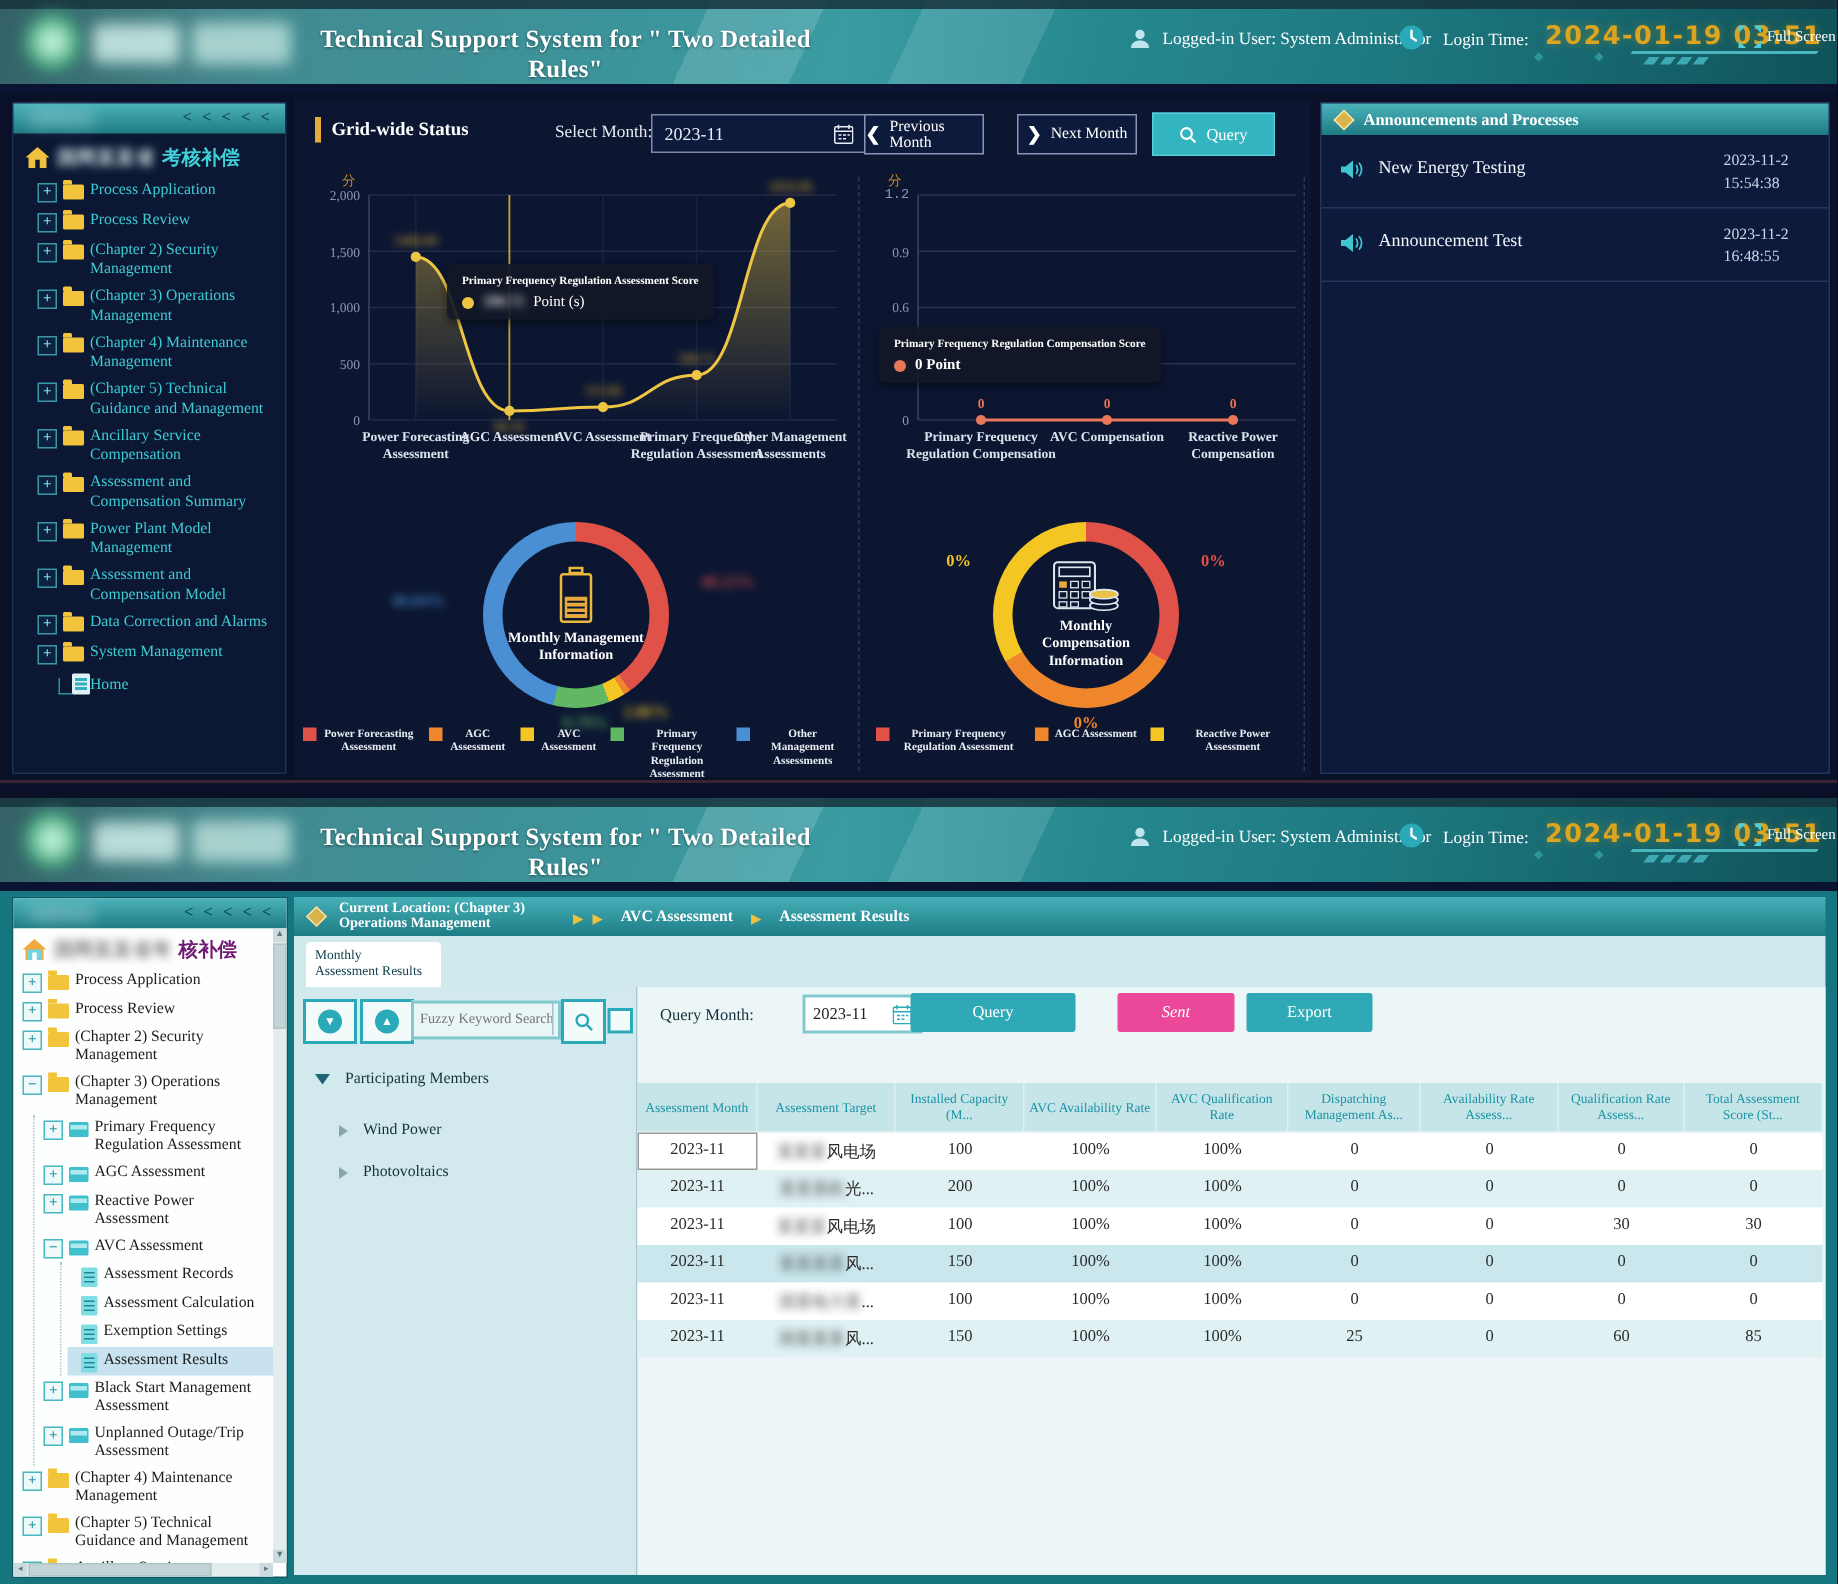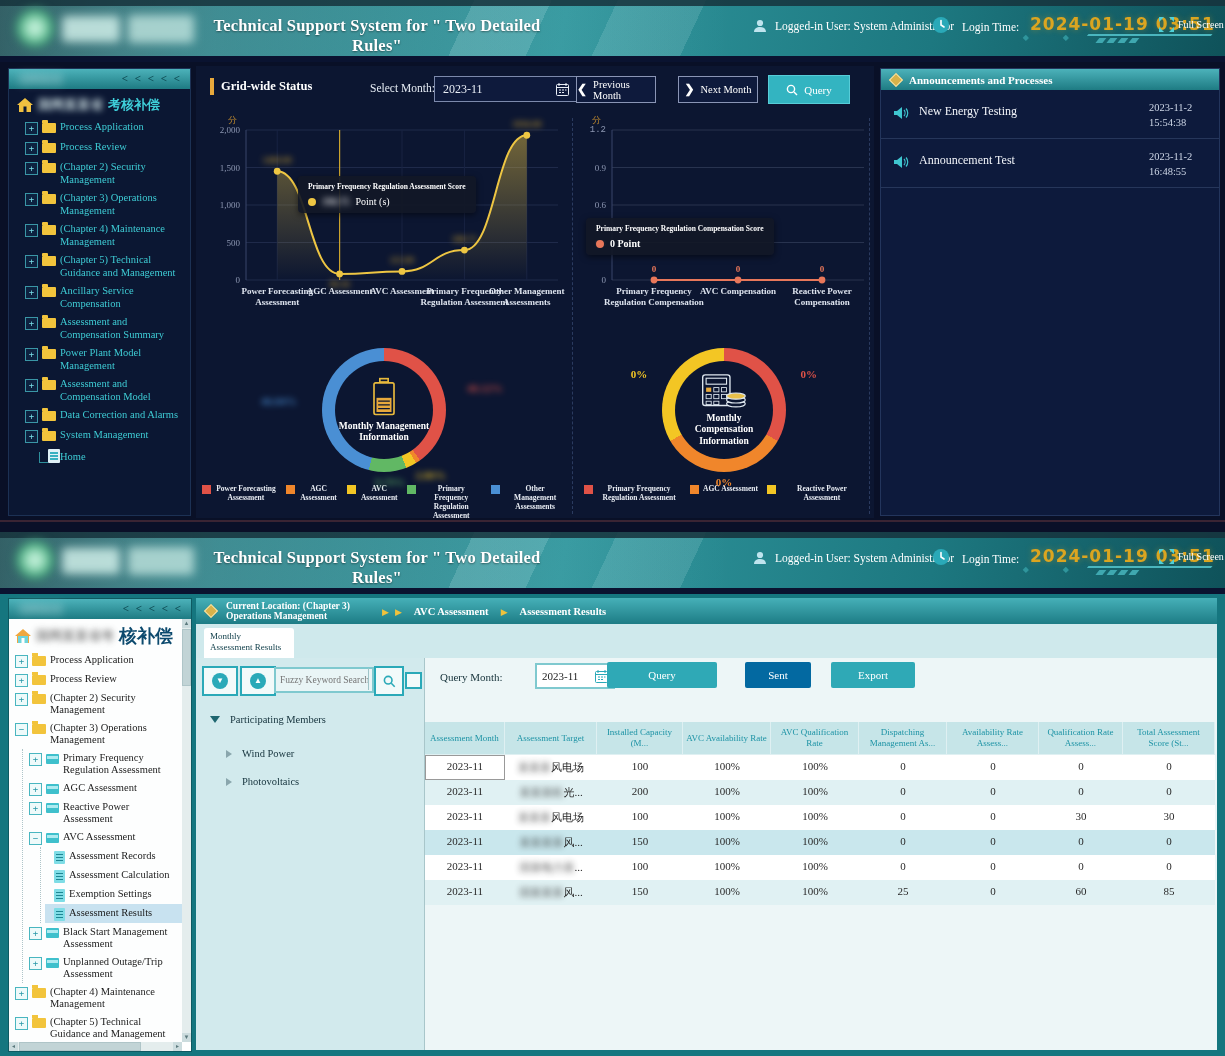--- a/index.html
+++ b/index.html
@@ -119,21 +119,21 @@
   .bot-section{position:absolute;left:0;top:520px;width:1225px;height:536px;background:#0a1028;}
   .bot-gap{position:absolute;left:0;top:0;width:100%;height:12px;background:#0a1028;border-top:2px solid #3a2433;}
   .bot-section .app-header{top:12px;}
   .bot-body{position:absolute;left:0;top:74px;width:1225px;height:462px;background:#15767f;}
 
   
   .b-sidebar{position:absolute;left:8px;top:4px;width:182px;height:452px;background:#fff;border:1px solid #0e5a62;}
   .btree{position:absolute;left:0;top:20px;right:9px;bottom:9px;overflow:hidden;background:#fdfefe;}
   .bt-root{display:flex;align-items:center;gap:5px;padding:5px 4px 3px 6px;}
   .bt-root .rb{color:#777;font-size:13px;font-weight:bold;}
-  .bt-root .rl{color:#0c4a6e;font-size:18px;font-weight:bold;}
+  .bt-root .rl{color:#701a75;font-size:13px;font-weight:bold;}
   .bt-row{display:flex;align-items:flex-start;gap:4px;padding:2.5px 2px;cursor:pointer;}
   .bt-row.sel{background:#c8e2f0;}
   .pm-lite{flex:0 0 auto;width:11px;height:11px;margin-top:1px;border:1px solid #49b6c0;background:#eefafa;
     color:#2a98a8;font-size:9px;line-height:10px;text-align:center;font-family:"DejaVu Sans Mono",monospace;}
   .f-yel{flex:0 0 auto;position:relative;width:14px;height:10px;margin-top:2px;background:#f2c43c;border-radius:1px;}
   .f-yel::before{content:"";position:absolute;left:0;top:-3px;width:6px;height:3px;background:#f2c43c;}
   .f-teal{flex:0 0 auto;position:relative;width:13px;height:10px;margin-top:2px;background:#3fc0cc;border-radius:1px;}
   .f-teal::before{content:"";position:absolute;left:1px;top:2px;width:11px;height:3px;background:#aeeaf0;}
   .d-teal{flex:0 0 auto;position:relative;width:11px;height:13px;margin-top:1px;background:#7fdde6;border-radius:1px;}
   .d-teal::before{content:"";position:absolute;left:2px;top:3px;width:7px;height:1.5px;background:#1d8794;box-shadow:0 3px 0 #1d8794,0 6px 0 #1d8794;}
@@ -165,21 +165,21 @@
   .tri-r{width:0;height:0;border-top:4.5px solid transparent;border-bottom:4.5px solid transparent;border-left:6.5px solid #8aa6ad;}
   .m-lab{color:#14323c;font-size:10.5px;}
   .tpanel{position:absolute;left:229px;top:0;width:792px;height:392px;background:#edf6f7;}
   .q-label{position:absolute;left:15px;top:13px;color:#16323a;font-size:11px;}
   .q-input{position:absolute;left:110px;top:5px;width:66px;height:22px;border:2px solid #7fc9cf;background:#fff;
     display:flex;align-items:center;justify-content:space-between;padding:0 5px;}
   .q-input span{font-size:11px;color:#222;}
   .act-btn{position:absolute;top:4px;height:26px;border:none;color:#fff;font-family:"Liberation Serif",serif;
     font-size:11px;cursor:pointer;border-radius:2px;}
   .btn-q2{left:182px;width:110px;background:#2fa9b6;}
-  .btn-sent{left:320px;width:66px;background:#0369a1;}
+  .btn-sent{left:320px;width:78px;background:#ec4899;font-style:italic;}
   .btn-exp{left:406px;width:84px;background:#2fa9b6;}
   .browse-bar{position:absolute;left:0;top:42px;width:790px;height:20px;background:#29a2ac;display:flex;align-items:center;gap:8px;padding-left:8px;box-sizing:border-box;}
   .browse-bar .diamond{width:7px;height:7px;}
   .browse-t{color:#fff;font-size:10px;font-weight:bold;}
   .grid-table{position:absolute;left:0;top:64px;width:790px;}
   .t-row{display:grid;grid-template-columns:80px 92px 86px 88px 88px 88px 92px 84px 92px;}
   .th-row{background:#c6e5e8;}
   .th{color:#1d93a5;font-size:9px;line-height:11px;text-align:center;padding:5px 3px;border-right:1px solid #dff0f2;
     border-bottom:1px solid #dff0f2;display:flex;align-items:center;justify-content:center;min-height:23px;box-sizing:border-box;}
   .td{color:#2a2a2a;font-size:11px;text-align:center;padding:5px 2px;height:25px;box-sizing:border-box;

